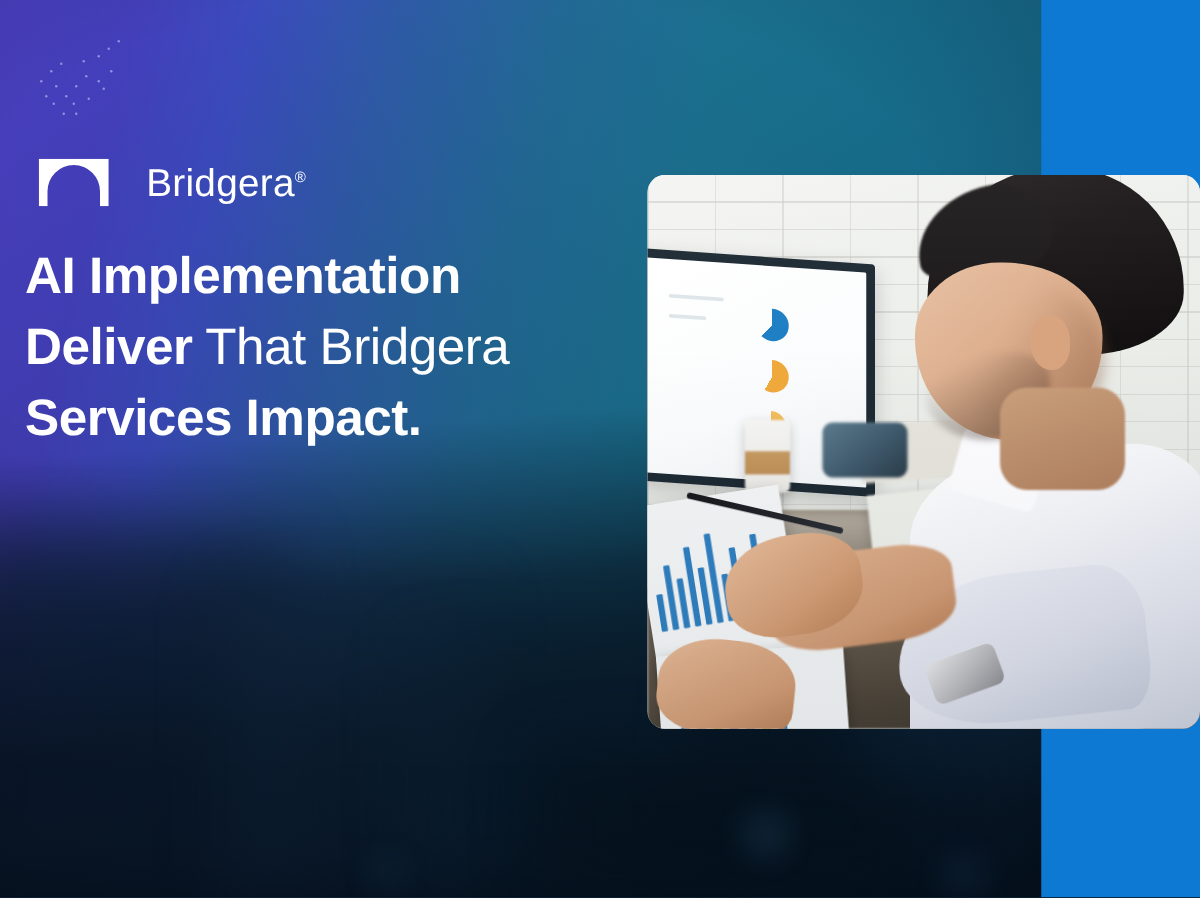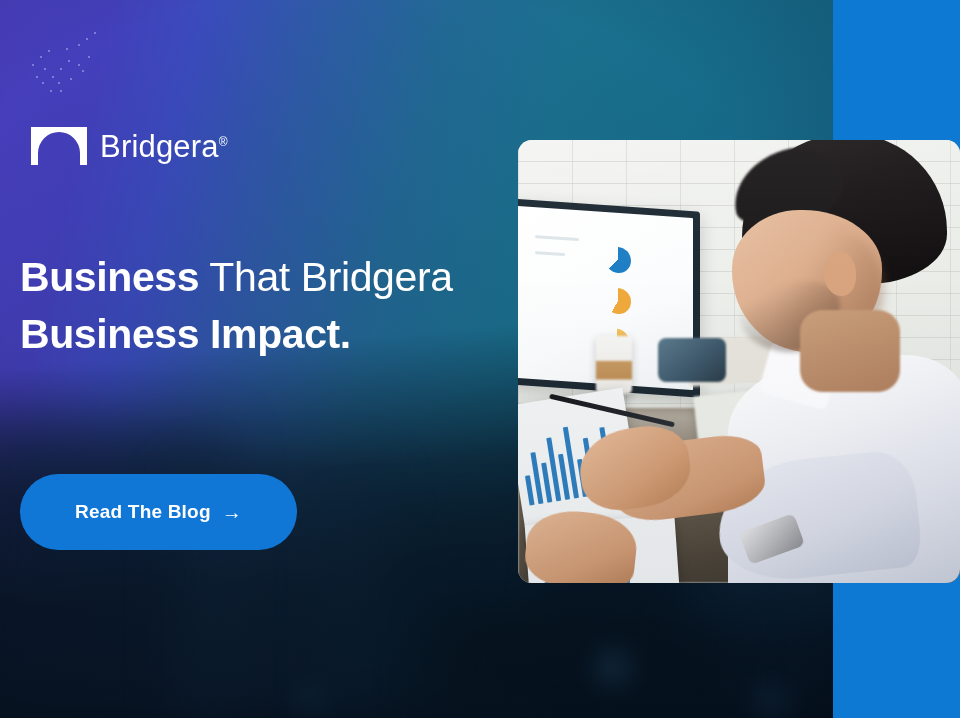--- a/index.html
+++ b/index.html
@@ -71,21 +71,21 @@
 
   
   .right-panel {
     position:absolute; left:833px; top:0; width:127px; height:718px;
     background:#0d79d2;
   }
 
   
   .logo-row {
     position:absolute; left:31px; top:127px;
-    display:flex; align-items:center; gap:13px;
+    display:flex; align-items:center; gap:30px;
   }
   .logo-mark { width:56px; height:38px; display:block; }
   .logo-text {
     color:#ffffff; font-size:31px; font-weight:400;
     letter-spacing:0.2px; line-height:1;
     position:relative; white-space:nowrap;
   }
   .logo-reg {
     font-size:12px; vertical-align:super; line-height:1;
   }
@@ -390,30 +390,26 @@
   <div class="logo-row">
     <svg class="logo-mark" viewBox="0 0 56 38">
       <path d="M0 0 H56 V38 H49 V26 A21 21 0 0 0 7 26 V38 H0 Z" fill="#ffffff"></path>
     </svg>
     <div class="logo-text">
       <span>Bridgera</span><span class="logo-reg">®</span>
     </div>
   </div>
 
   <h1 class="headline">
-    <br>
-    <span>Business</span><span class="lt"> That Bridgera</span><br>
-    <span>Business Impact.</span>
+    <span>AI Implementation</span><br>
+    <span>Deliver</span><span class="lt"> That Bridgera</span><br>
+    <span>Services Impact.</span>
   </h1>
 
 
-  <button class="cta">
-    <span>Read The Blog</span>
-    <span class="arrow">→</span>
-  </button>
 
   <div class="photo">
     <div class="ph-layer">
       <div class="wall"></div>
 
       <div class="monitor">
         <div class="screen">
           <div class="chart-blob cb1"></div>
           <div class="chart-blob cb2"></div>
           <div class="chart-blob cb3"></div>

